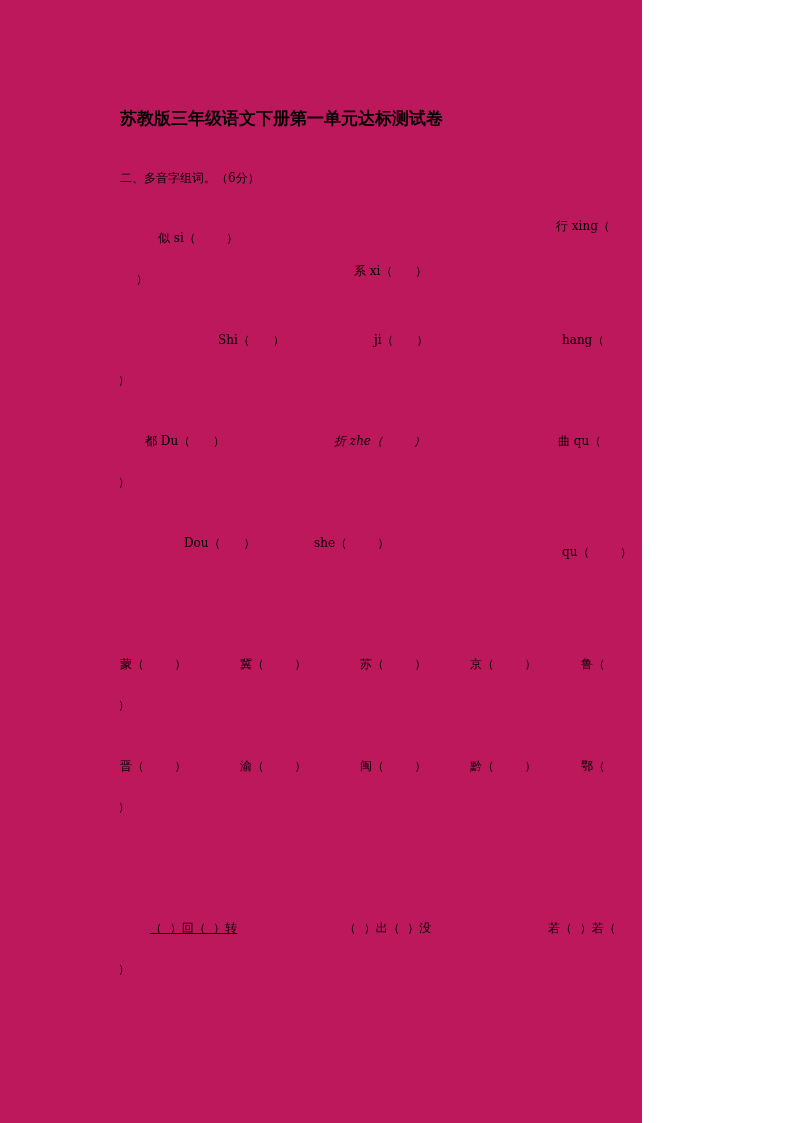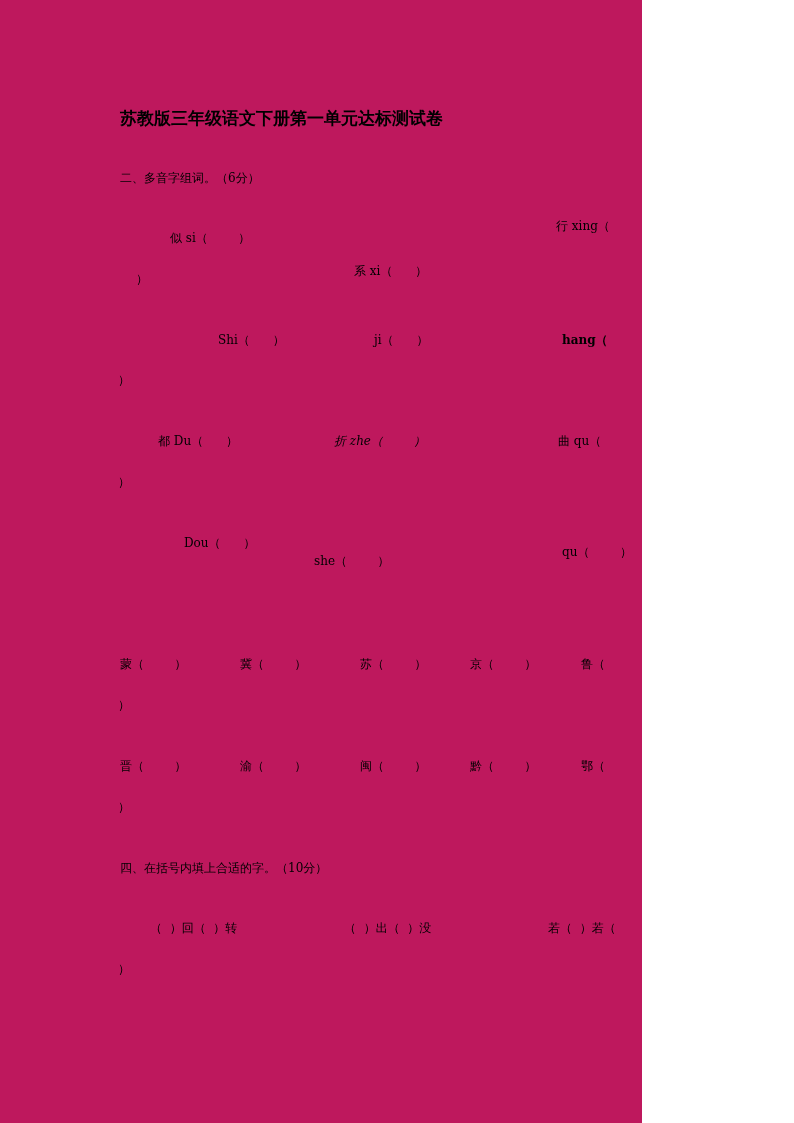--- a/index.html
+++ b/index.html
@@ -36,43 +36,43 @@
 </head>
 <body>
 
 <div class="page">
 
   <div class="line title" style="left:120px; top:108px;">苏教版三年级语文下册第一单元达标测试卷</div>
 
   <div class="line" style="left:120px; top:168px;">二、多音字组词。（6分）</div>
 
   <div>
-    <span class="line" style="left:170px; top:228px;">似 si（        ）</span>
+    <span class="line" style="left:158px; top:228px;">似 si（        ）</span>
     <span class="line" style="left:354px; top:228px;margin-top:33px;">系 xi（      ）</span>
     <span class="line" style="left:556px; top:216px;">行 xing（</span>
     <span class="line" style="left:136px; top:269px;">）</span>
   </div>
 
   <div>
     <span class="line" style="left:178px; top:330px;margin-left:40px;">Shi（      ）</span>
     <span class="line" style="left:374px; top:330px;">ji（      ）</span>
-    <span class="line" style="left:562px; top:330px;font-weight:bold;">hang（</span>
+    <span class="line" style="left:562px; top:330px;">hang（</span>
     <span class="line" style="left:118px; top:370px;">）</span>
   </div>
 
   <div>
-    <span class="line" style="left:158px; top:431px;">都 Du（      ）</span>
+    <span class="line" style="left:145px; top:431px;">都 Du（      ）</span>
     <span class="line" style="left:334px; top:431px;font-style:italic;">折 zhe（        ）</span>
     <span class="line" style="left:558px; top:431px;text-align:center;">曲 qu（</span>
     <span class="line" style="left:118px; top:472px;">）</span>
   </div>
 
   <div>
     <span class="line" style="left:184px; top:533px;">Dou（      ）</span>
-    <span class="line" style="left:314px; top:533px;margin-top:18px;">she（        ）</span>
+    <span class="line" style="left:314px; top:533px;">she（        ）</span>
     <span class="line" style="left:562px; top:533px;margin-top:9px;">qu（        ）</span>
   </div>
 
 
   <div>
     <span class="line" style="left:120px; top:654px;">蒙（        ）</span>
     <span class="line" style="left:240px; top:654px;">冀（        ）</span>
     <span class="line" style="left:360px; top:654px;">苏（        ）</span>
     <span class="line" style="left:470px; top:654px;">京（        ）</span>
     <span class="line" style="left:581px; top:654px;">鲁（</span>
@@ -81,22 +81,21 @@
 
   <div>
     <span class="line" style="left:120px; top:756px;">晋（        ）</span>
     <span class="line" style="left:240px; top:756px;">渝（        ）</span>
     <span class="line" style="left:360px; top:756px;">闽（        ）</span>
     <span class="line" style="left:470px; top:756px;">黔（        ）</span>
     <span class="line" style="left:581px; top:756px;">鄂（</span>
     <span class="line" style="left:118px; top:797px;">）</span>
   </div>
 
-  <div class="line" style="left:120px; top:858px;">四、在括号内填上合适的字。（10分）</div>
 
   <div>
-    <span class="line" style="left:150px; top:918px;">（  ）回（  ）转</span>
+    <span class="line" style="left:150px; top:918px;text-decoration:underline;">（  ）回（  ）转</span>
     <span class="line" style="left:344px; top:918px;">（  ）出（  ）没</span>
     <span class="line" style="left:548px; top:918px;">若（  ）若（</span>
     <span class="line" style="left:118px; top:959px;">）</span>
   </div>
 
 </div>
 
 </body></html>

